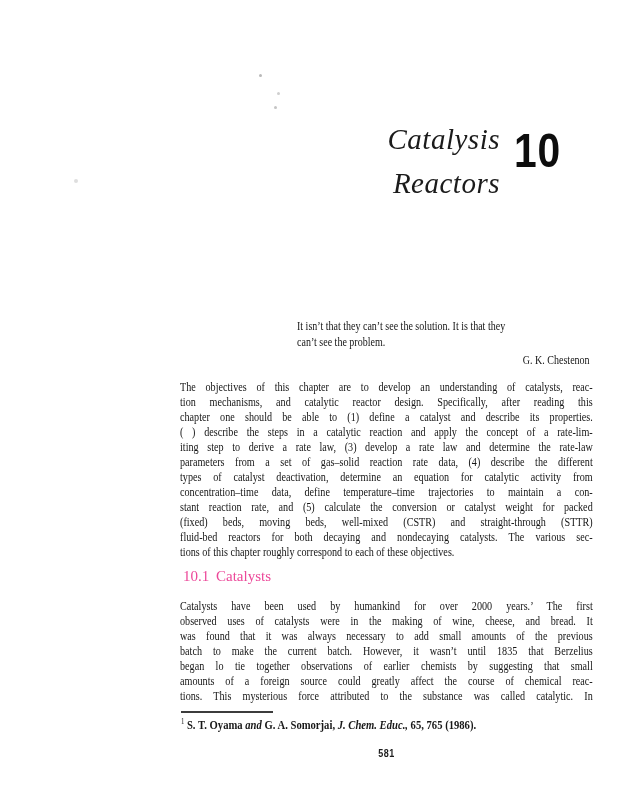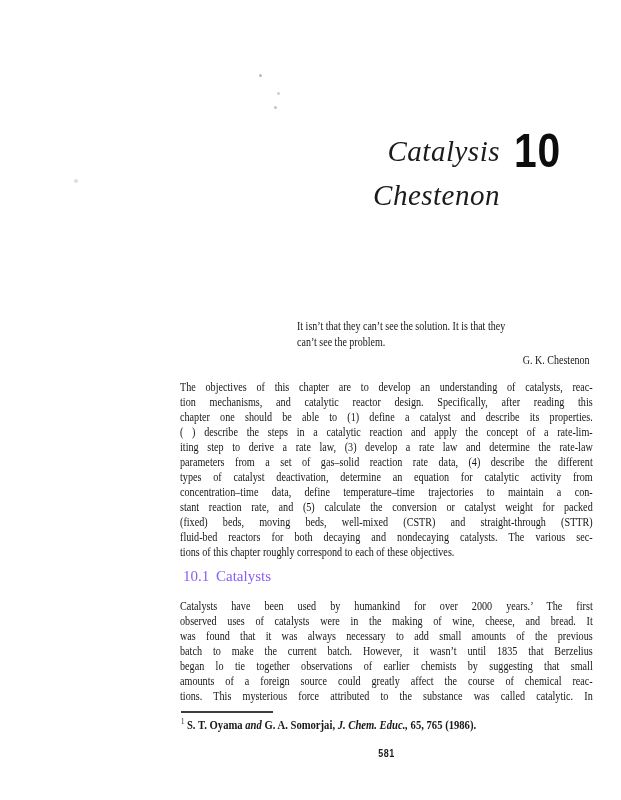--- a/index.html
+++ b/index.html
@@ -10,21 +10,21 @@
     background: #ffffff;
     font-family: "Liberation Serif", serif;
     color: #151515;
     overflow: hidden;
   }
 
   
   .chapter-title {
     position: absolute;
     left: 180px;
-    top: 129px;
+    top: 117px;
     width: 320px;
     text-align: right;
     font-style: italic;
     font-size: 29px;
     line-height: 44px;
     word-spacing: 6px;
     letter-spacing: 0.5px;
     color: #1b1b1b;
   }
   .chapter-number {
@@ -71,21 +71,21 @@
   .section-para { top: 598px; }
   .jline { text-align: justify; text-align-last: justify; }
   .jline.lastline { text-align-last: left; }
 
   .section-heading {
     position: absolute;
     left: 183px;
     top: 568px;
     font-size: 15px;
     word-spacing: 3px;
-    color: #8b5cf6;
+    color: #ec4899;
   }
 
   
   .footnote-rule {
     position: absolute;
     left: 181px;
     top: 711px;
     width: 92px;
     height: 1.5px;
     background: #3c3c3c;
@@ -140,21 +140,21 @@
 
 <div class="page">
 
   <div class="speck s1"></div>
   <div class="speck s2"></div>
   <div class="speck s3"></div>
   <div class="speck s4"></div>
 
   <div class="chapter-title">
     <div>Catalysis</div>
-    <div>Chestenon</div>
+    <div>Reactors</div>
   </div>
   <div class="chapter-number">10</div>
 
   <div class="epigraph">
     <div>It isn’t that they can’t see the solution. It is that they</div>
     <div>can’t see the problem.</div>
     <div class="attribution">G. K. Chestenon</div>
   </div>
 
   <div class="para intro-para">

